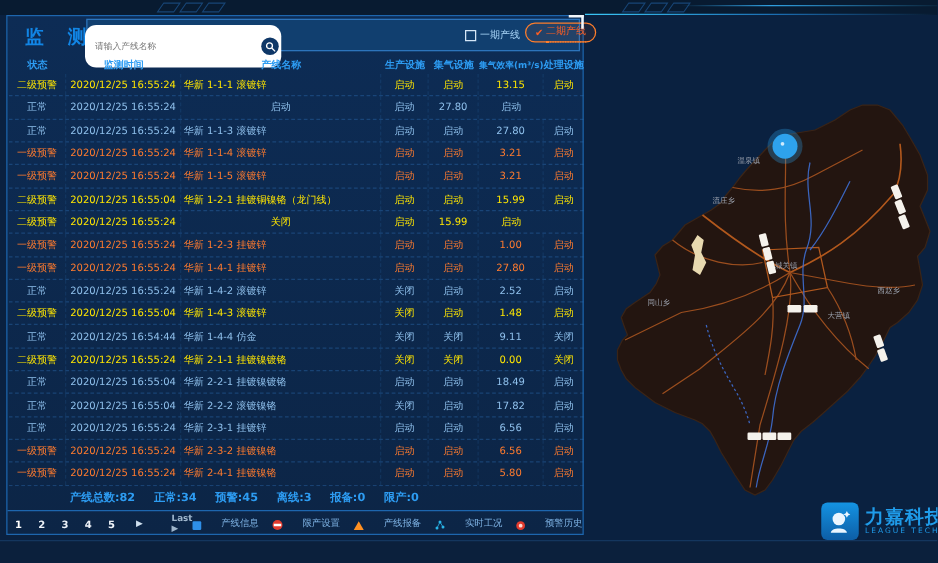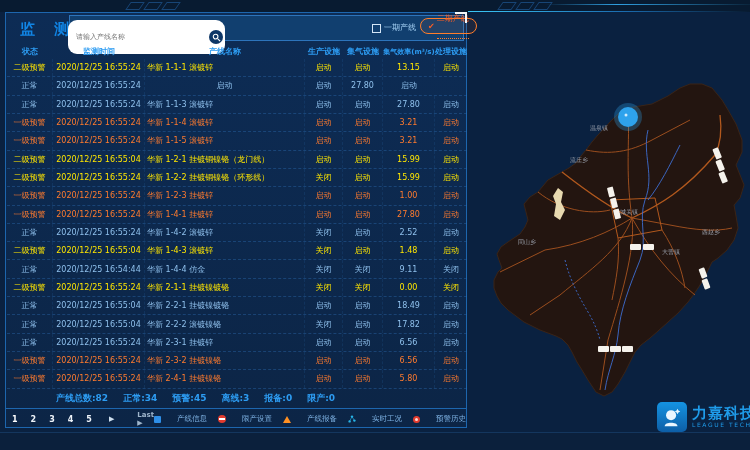--- a/index.html
+++ b/index.html
@@ -26,21 +26,21 @@
     display:flex;align-items:center;overflow:hidden}
   .search input{flex:1;border:none;outline:none;background:transparent;font-size:7px;color:#666;
     padding:0 3px 0 8px;font-family:inherit;min-width:0}
   .search-btn{width:14px;height:14px;margin-right:2px;border-radius:50%;background:#0e3767;
     display:flex;align-items:center;justify-content:center;flex:none;cursor:pointer}
   .phase1{position:absolute;left:366px;top:9px;display:flex;align-items:flex-end;font-size:8px;color:#a8d4f7;white-space:nowrap;cursor:pointer}
   .cbox{width:7px;height:7px;border:1px solid #d4e6f7;margin-right:3px;background:transparent;flex:none}
   .phase2{position:absolute;left:414px;top:5px;height:16px;padding:0 7px;border:1px solid #ff7e2b;border-radius:9px;
     color:#ff5e22;font-size:8px;display:flex;align-items:center;gap:2px;background:rgba(255,100,30,.08);
     white-space:nowrap;box-sizing:border-box;cursor:pointer}
-  .phase2 .lbl{border-bottom:1px dotted #ff7e2b;padding-bottom:14px}
+  .phase2 .lbl{border-bottom:1px dotted #ff7e2b;padding-bottom:3px}
   .corner{position:absolute;right:-1px;top:-1px;width:10px;height:9px;
     border-top:2px solid #f2f6fa;border-right:2px solid #f2f6fa}
 
   
   .grid7{display:grid;grid-template-columns:46px 92px 160px 38px 40px 52px 32px;align-items:center}
   .thead{position:absolute;left:1px;top:31px;width:372px;height:15px;font-size:8px;font-weight:bold;color:#2d9cf2}
   .thead .c{text-align:center;white-space:nowrap;overflow:visible}
   .thead .c.eff{font-size:7px}
   .tbody{position:absolute;left:1px;top:46px;width:460px;height:330px;overflow:hidden}
   .row{height:18.32px;font-size:8px;border-bottom:1px dashed rgba(44,110,180,.4);box-sizing:border-box;cursor:pointer}
@@ -56,21 +56,21 @@
 
   
   .footer{position:absolute;left:0;top:395px;width:460px;height:20px;border-top:1px solid #1d66ae;
     display:flex;align-items:center}
   .pages{display:flex;gap:13px;margin-left:6px;align-items:center;color:#eef3f9;font-size:8px;font-weight:bold}
   .page{cursor:pointer}
   .page.active{color:#fff}
   .pg-next{color:#cfe0ef;font-size:7px;cursor:pointer;margin-left:4px}
   .pg-last{color:#9fb6cc;font-size:7px;cursor:pointer;margin-left:10px}
   .legend{margin-left:auto;display:flex;gap:11px;align-items:center;font-size:7.5px;color:#7fb3e4;margin-right:5px;white-space:nowrap}
-  .lg{display:flex;align-items:center;gap:16px;cursor:pointer}
+  .lg{display:flex;align-items:flex-end;gap:16px;cursor:pointer}
   .ic-info{width:7px;height:7px;background:#2e8fe8;border-radius:1px;display:inline-block}
   .ic-limit{width:8px;height:8px;border-radius:50%;background:#e23b2e;position:relative;display:inline-block}
   .ic-limit::after{content:"";position:absolute;left:1px;top:3px;width:6px;height:2px;background:#fff}
   .ic-tri{width:0;height:0;border-left:4px solid transparent;border-right:4px solid transparent;border-bottom:7px solid #ff9022;display:inline-block}
   .ic-rt{width:8px;height:8px;display:inline-block}
   .ic-alarm{width:7px;height:7px;border-radius:50%;background:#e23b2e;position:relative;display:inline-block}
   .ic-alarm::after{content:"";position:absolute;left:2px;top:2px;width:3px;height:3px;border-radius:50%;background:#ffd9d4}
 
   
   .maparea{position:absolute;left:468px;top:12px;width:282px;height:438px;background:#0a2140}
@@ -245,21 +245,20 @@
     <div class="name">华新 1-2-1 挂镀铜镍铬（龙门线）</div>
     <div>启动</div>
     <div>启动</div>
     <div>15.99</div>
     <div>启动</div>
   </div>
 
   <div class="row grid7 warn2">
     <div>二级预警</div>
     <div>2020/12/25 16:55:24</div>
-    <div class="name">华新 1-2-2 挂镀铜镍铬（环形线）</div>
     <div>关闭</div>
     <div>启动</div>
     <div>15.99</div>
     <div>启动</div>
   </div>
 
   <div class="row grid7 warn1">
     <div>一级预警</div>
     <div>2020/12/25 16:55:24</div>
     <div class="name">华新 1-2-3 挂镀锌</div>

